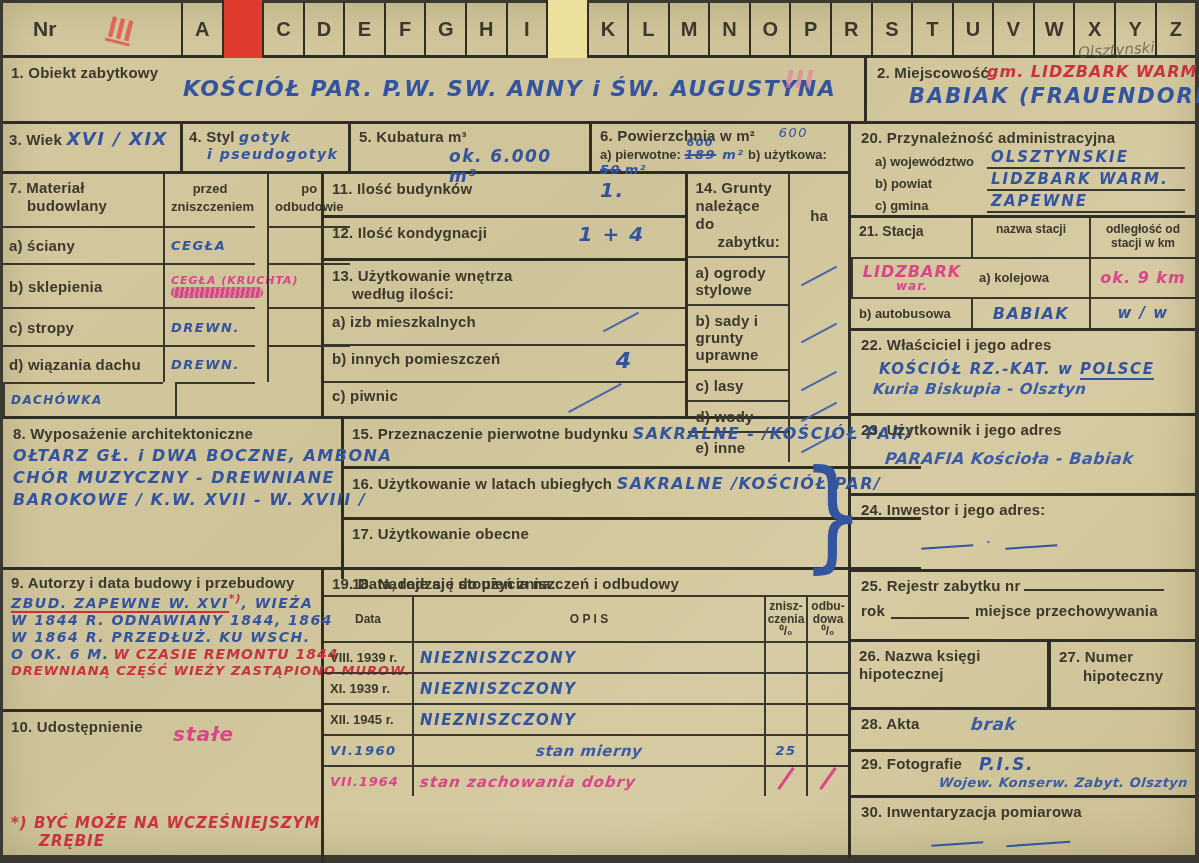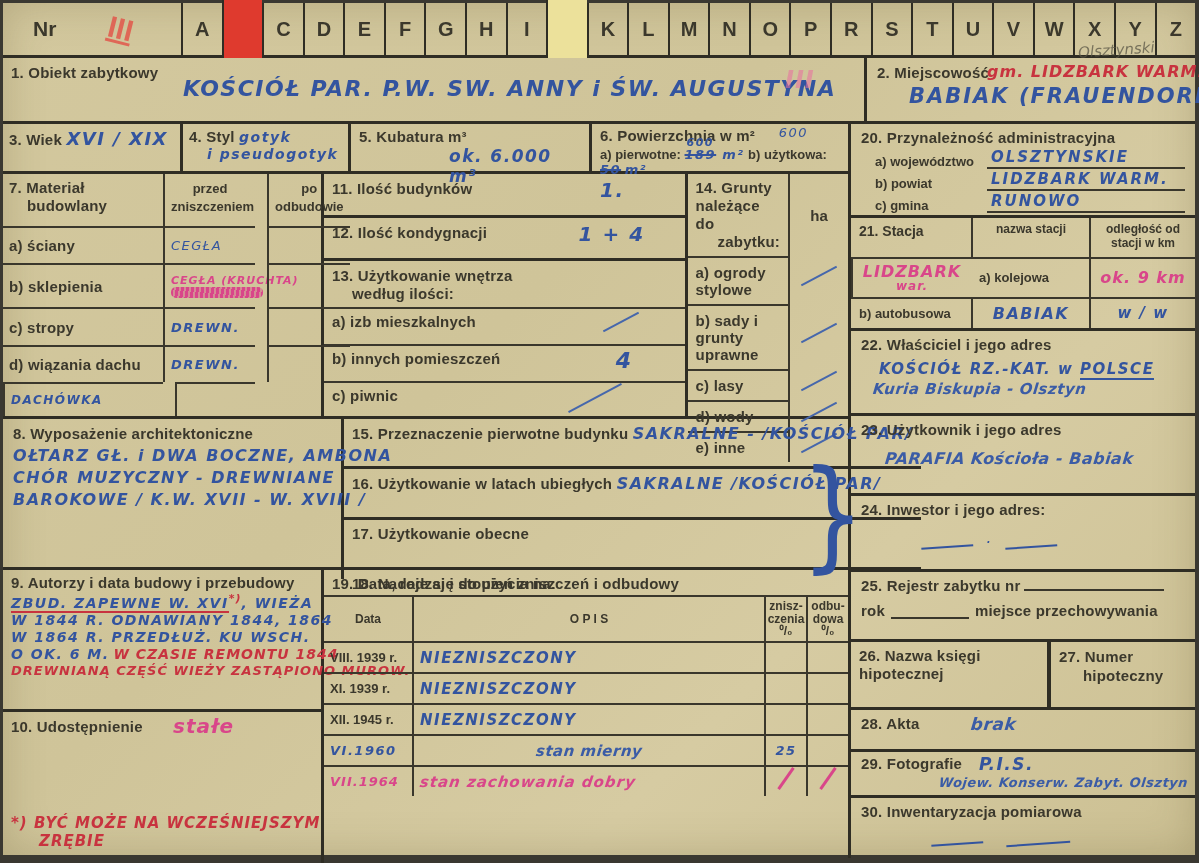--- a/index.html
+++ b/index.html
@@ -104,21 +104,21 @@
   .fr18{height:36px;}
   .fr .hv{font-size:16px;font-weight:bold;}
   .brace{position:absolute;left:462px;top:34px;color:#33549f;font-size:84px;font-weight:normal;transform:scaleY(1.45) scaleX(1.2);transform-origin:top;line-height:1;pointer-events:none;font-family:"DejaVu Sans",sans-serif;}
 
   
   .f9{height:131px;padding:4px 8px;font-size:14px;}
   .f9 .l{margin-top:1px;font-weight:bold;font-size:14px;white-space:nowrap;}
 
   
   .f10{height:166px;padding:6px 8px;position:relative;}
-  .f10 .val{position:absolute;left:170px;top:2px;font-size:20px;font-weight:bold;}
+  .f10 .val{position:absolute;left:170px;top:10px;font-size:20px;font-weight:bold;}
   .footnote{position:absolute;left:8px;top:102px;font-weight:bold;font-size:15px;}
 
   
   .f19{height:250px;}
   .f19 .title{padding:5px 8px 2px 8px;}
   .t19{display:grid;grid-template-columns:88px 1fr 42px 42px;border-top:2px solid #3a372c;}
   .t19 .hc{padding:3px 4px;font-size:12px;font-weight:bold;display:flex;align-items:center;justify-content:center;text-align:center;height:44px;box-sizing:border-box;}
   .t19 .hc3{flex-direction:column;justify-content:flex-start;line-height:1.05;}
   .t19 .vc{border-left:2px solid #3a372c;}
   .t19 .rc{border-top:2px solid #3a372c;padding:4px 6px;height:31px;box-sizing:border-box;display:flex;align-items:center;font-size:13px;font-weight:bold;}
@@ -255,21 +255,21 @@
               <span class="lbl" style="margin-left:18px;">budowlany</span></div>
             <div class="hcell c2" style="text-align:center;"><span class="lbl-sm">przed</span><br>
               <span class="lbl-sm">zniszczeniem</span></div>
             <div class="hcell c3" style="text-align:center;"><span class="lbl-sm">po</span><br>
               <span class="lbl-sm">odbudowie</span></div>
 
             <div class="cell">
                 <span class="lbl">a) ściany</span>
               </div>
             <div class="cell c2">
-                <span class="hwb" style="font-size:13px;font-weight:normal;">CEGŁA</span>
+                <span class="hwb" style="font-size:13px;font-weight:bold;">CEGŁA</span>
               </div>
             <div class="cell c3"></div>
 
             <div class="cell">
                 <span class="lbl">b) sklepienia</span>
               </div>
             <div class="cell c2" style="flex-direction:column;align-items:flex-start;justify-content:center;">
               <span class="hwp" style="font-size:11px;font-weight:bold;white-space:nowrap;">CEGŁA (KRUCHTA)</span>
               <span class="scribble"></span>
             </div>
@@ -481,21 +481,21 @@
         <div class="ln">
             <span class="sub">a) województwo</span>
           <span class="uv hwb">OLSZTYNSKIE</span>
           </div>
         <div class="ln">
             <span class="sub">b) powiat</span>
           <span class="uv hwb">LIDZBARK WARM.</span>
           </div>
         <div class="ln">
             <span class="sub">c) gmina</span>
-          <span class="uv hwb">RUNOWO</span>
+          <span class="uv hwb">ZAPEWNE</span>
           </div>
       </div>
 
       <div class="rbox f21 bb">
         <div class="t21">
           <div class="hc">21. Stacja</div>
           <div class="hc hsm vc">nazwa stacji</div>
           <div class="hc hsm vc">
             <span>odległość od</span><br>
             <span>stacji w km</span>

